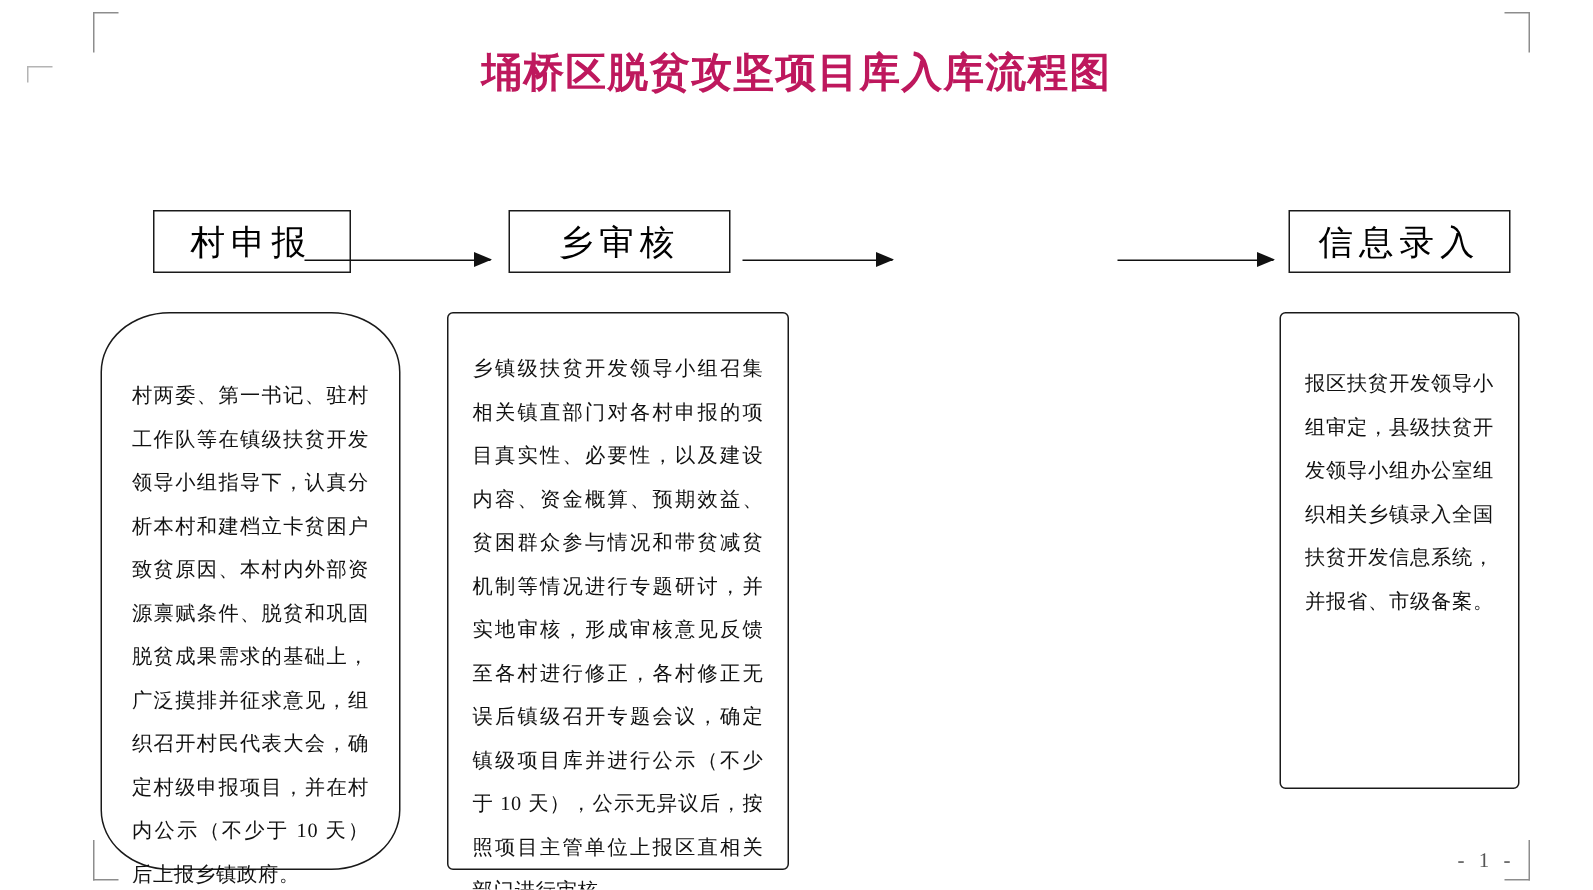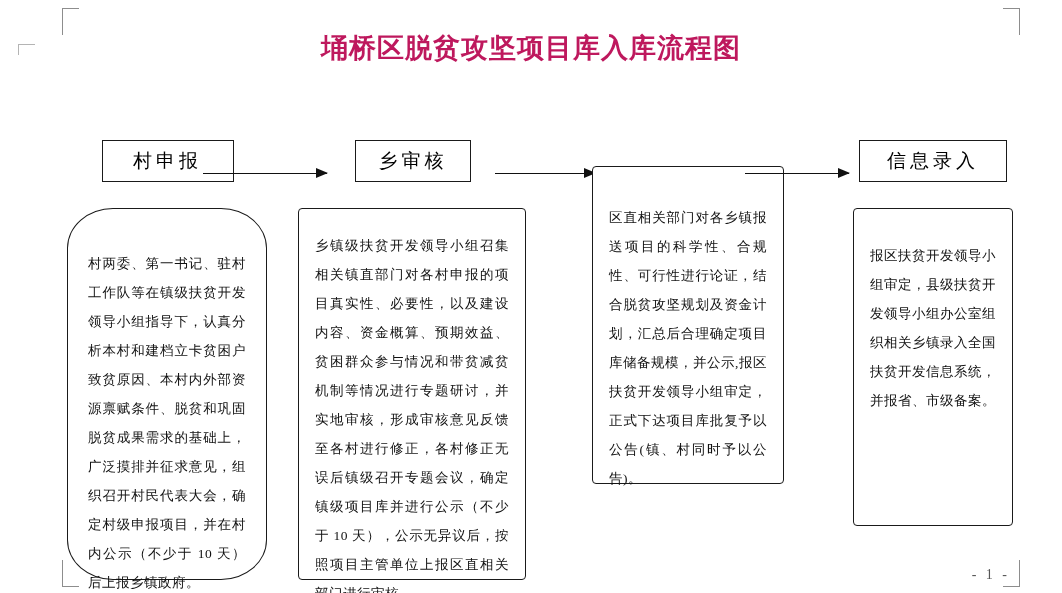--- a/index.html
+++ b/index.html
@@ -64,21 +64,21 @@
   }
 
   .head-box {
     width: 130px;
     height: 42px;
     border: 1px solid #1a1a1a;
     background: #fff;
     display: flex;
     align-items: center;
     justify-content: center;
-    font-size: 19px;
+    font-size: 23px;
     letter-spacing: 4px;
     color: #000;
     margin: 0 auto;
     box-sizing: border-box;
     text-align: center;
   }
 
   .body-box {
     margin-top: 26px;
     border: 1px solid #1a1a1a;
@@ -98,21 +98,21 @@
   .col-village .head-box { width: 132px; }
   .col-village .body-box {
     width: 200px;
     height: 372px;
     border-radius: 46px / 40px;
     margin-left: 7px;
     padding: 40px 20px 36px 20px;
   }
 
   .col-town { left: 298px; width: 230px; }
-  .col-town .head-box { width: 116px; font-family: Liberation Serif, serif; }
+  .col-town .head-box { width: 148px; font-family: Liberation Serif, serif; }
   .col-town .body-box {
     width: 228px;
     height: 372px;
     border-radius: 4px;
     padding: 22px 16px;
   }
 
   .col-county { left: 583px; width: 210px; }
   .col-county .head-box { width: 130px; }
   .col-county .body-box {
@@ -196,21 +196,20 @@
     <div class="head-box">乡审核</div>
     <div class="body-box">乡镇级扶贫开发领导小组召集相关镇直部门对各村申报的项目真实性、必要性，以及建设内容、资金概算、预期效益、贫困群众参与情况和带贫减贫机制等情况进行专题研讨，并实地审核，形成审核意见反馈至各村进行修正，各村修正无误后镇级召开专题会议，确定镇级项目库并进行公示（不少于 10 天），公示无异议后，按照项目主管单位上报区直相关部门进行审核。</div>
   </div>
 
   <div class="arrow arrow-2">
     <div class="shaft"></div>
     <div class="head"></div>
   </div>
 
   <div class="col col-county">
-    <div class="body-box">区直相关部门对各乡镇报送项目的科学性、合规性、可行性进行论证，结合脱贫攻坚规划及资金计划，汇总后合理确定项目库储备规模，并公示,报区扶贫开发领导小组审定，正式下达项目库批复予以公告(镇、村同时予以公告)。</div>
   </div>
 
   <div class="arrow arrow-3">
     <div class="shaft"></div>
     <div class="head"></div>
   </div>
 
   <div class="col col-info">
     <div class="head-box">信息录入</div>
     <div class="body-box">报区扶贫开发领导小组审定，县级扶贫开发领导小组办公室组织相关乡镇录入全国扶贫开发信息系统，并报省、市级备案。</div>

